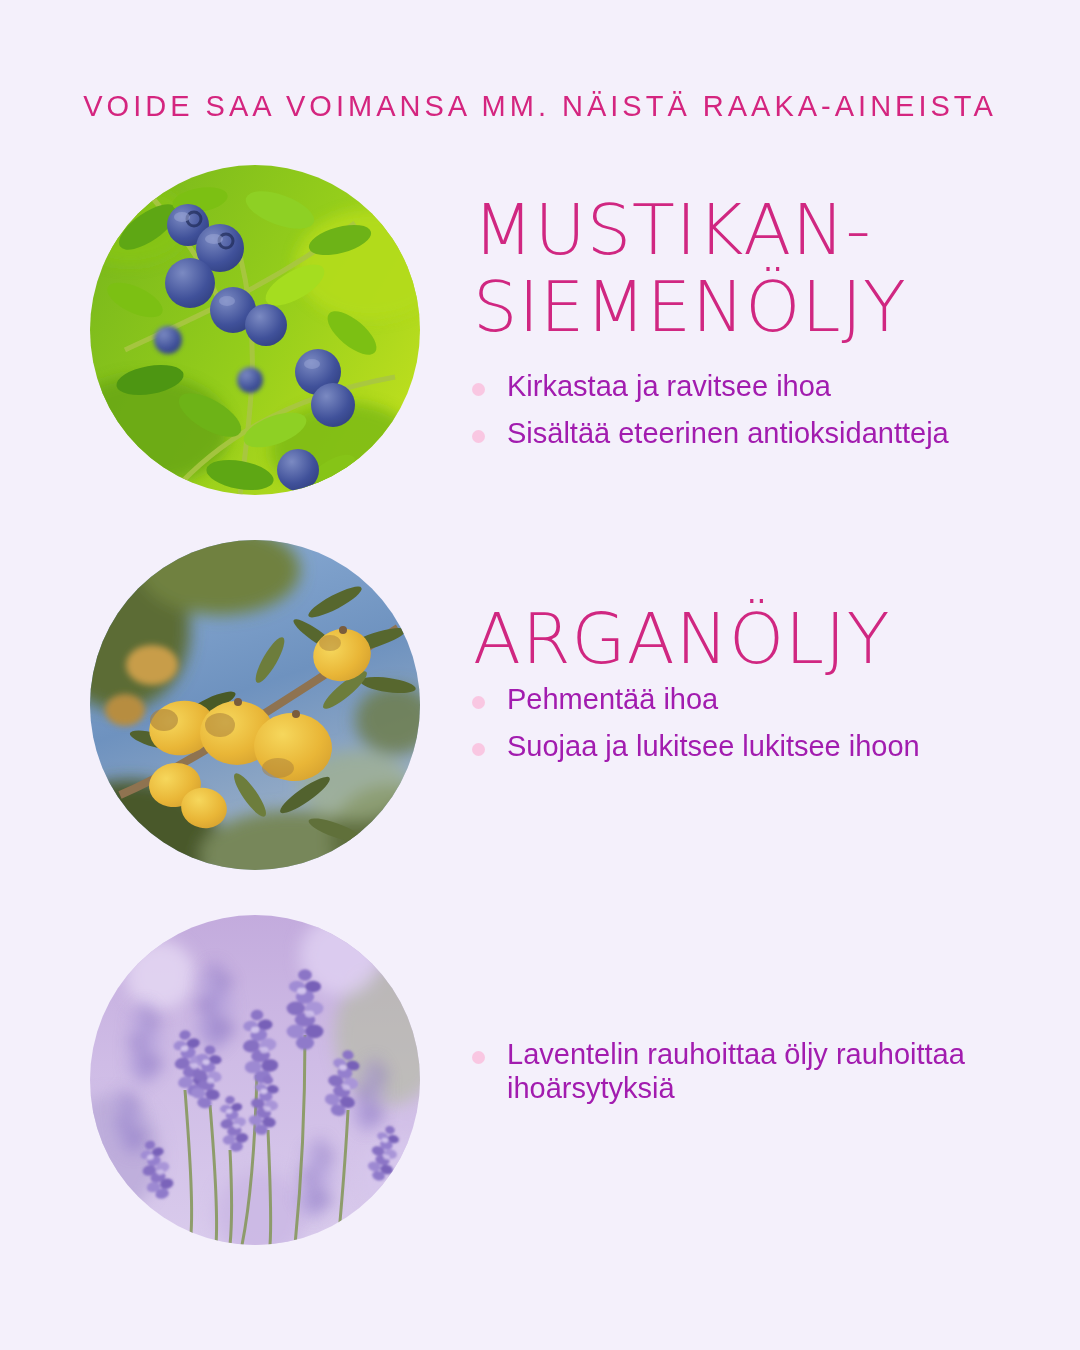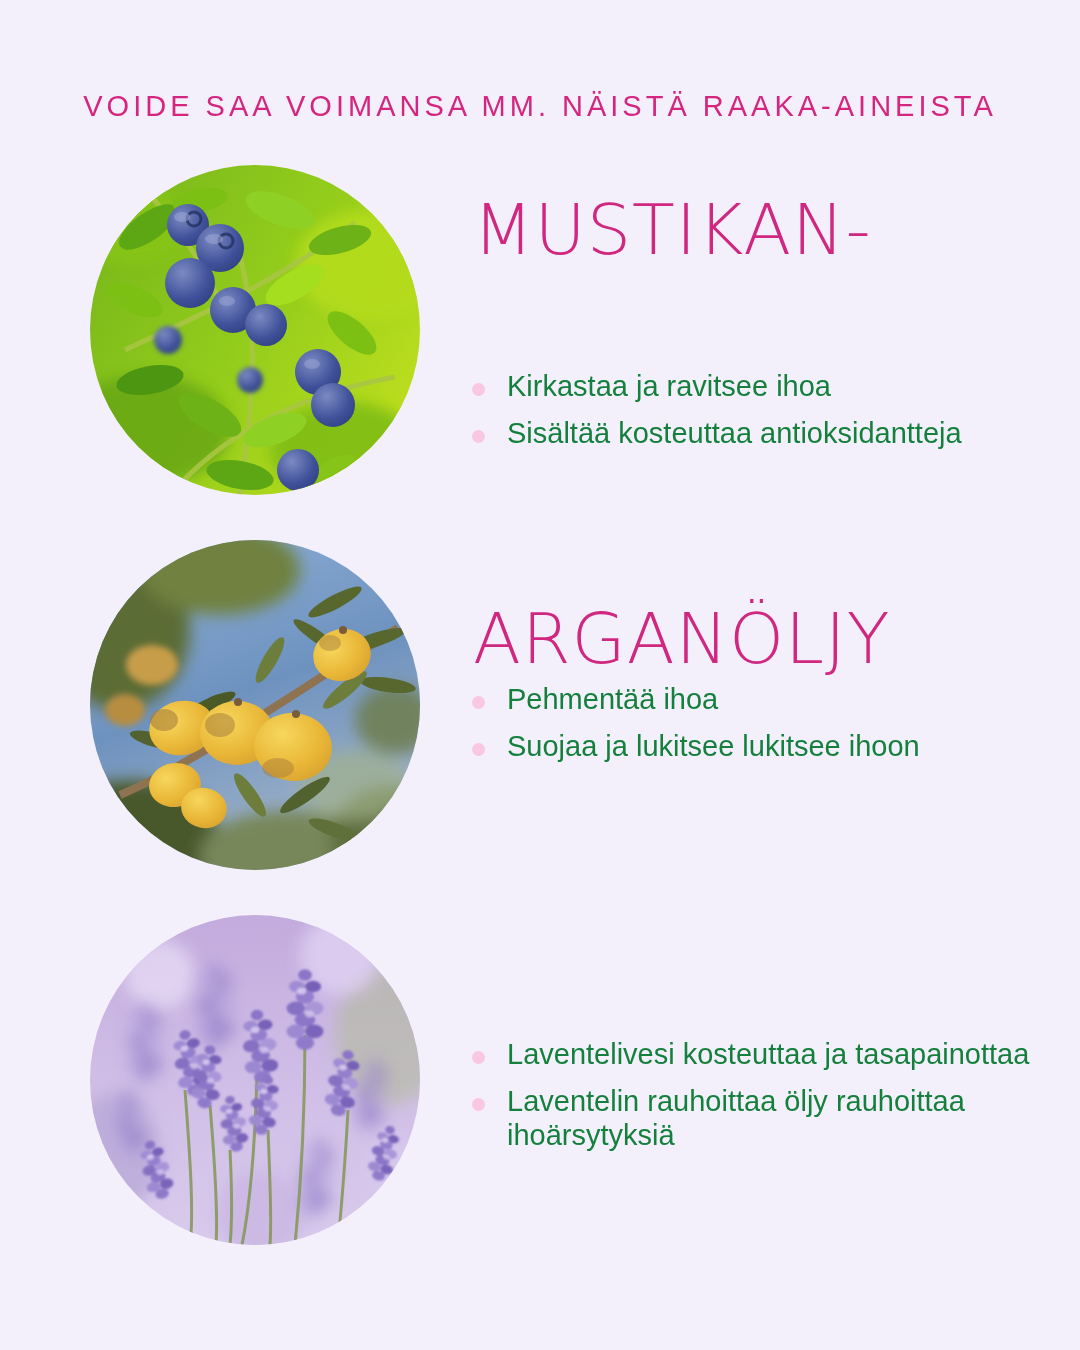--- a/index.html
+++ b/index.html
@@ -42,21 +42,21 @@
   }
   .bullets-1{top:369px;}
   .bullets-2{top:682px;}
   .bullets-3{top:1037px;}
   .bullet{display:flex;align-items:flex-start;margin-bottom:13px;}
   .dot{
     flex:0 0 13px;width:13px;height:13px;border-radius:50%;
     background:#f9c7e2;margin:14px 22px 0 0;
   }
   .bullet-text{
-    font-size:29px;line-height:34px;color:#15803d;max-width:531px;
+    font-size:29px;line-height:34px;color:#a21caf;max-width:531px;
   }
 </style>
 </head>
 <body>
 
 <div class="canvas">
 
   <div class="header">VOIDE SAA VOIMANSA MM. NÄISTÄ RAAKA-AINEISTA</div>
 
   <div class="photo photo-1">
@@ -123,29 +123,30 @@
         <circle cx="136" cy="76" r="7" fill="none" stroke="#1e2a56" stroke-width="3" opacity="0.7"></circle>
         <ellipse cx="92" cy="52" rx="8" ry="5" fill="#9aa6d6" opacity="0.55"></ellipse>
         <ellipse cx="124" cy="74" rx="9" ry="5" fill="#9aa6d6" opacity="0.55"></ellipse>
         <ellipse cx="137" cy="136" rx="8" ry="5" fill="#9aa6d6" opacity="0.5"></ellipse>
         <ellipse cx="222" cy="199" rx="8" ry="5" fill="#9aa6d6" opacity="0.5"></ellipse>
       </g>
     </svg>
   </div>
   <div class="title title-1">
     <span>MUSTIKAN-</span>
+    <span>SIEMENÖLJY</span>
   </div>
   <div class="bullets bullets-1">
     <div class="bullet">
       <span class="dot"></span>
       <span class="bullet-text">Kirkastaa ja ravitsee ihoa</span>
     </div>
     <div class="bullet">
       <span class="dot"></span>
-      <span class="bullet-text">Sisältää kosteuttaa antioksidantteja</span>
+      <span class="bullet-text">Sisältää eteerinen antioksidantteja</span>
     </div>
   </div>
 
   <div class="photo photo-2">
     <svg viewBox="0 0 330 330" xmlns="http://www.w3.org/2000/svg">
       <defs>
         <linearGradient id="g-sky" x1="0" y1="0" x2="0.35" y2="1">
           <stop offset="0" stop-color="#8fb0d8"></stop>
             <stop offset="0.55" stop-color="#6e92bf"></stop>
             <stop offset="1" stop-color="#9fb2c8"></stop>
@@ -285,21 +286,17 @@
         <use href="#spike" transform="translate(178 165) scale(0.85) rotate(8)"></use>
         <use href="#spike" transform="translate(140 185) scale(0.8) rotate(-8)"></use>
         <use href="#spike" transform="translate(60 230) scale(0.85) rotate(-14)"></use>
         <use href="#spike" transform="translate(300 215) scale(0.8) rotate(14)"></use>
       </g>
     </svg>
   </div>
   <div class="bullets bullets-3">
     <div class="bullet">
       <span class="dot"></span>
-      <span class="bullet-text">Laventelivesi kosteuttaa ja tasapainottaa</span>
-    </div>
-    <div class="bullet">
-      <span class="dot"></span>
       <span class="bullet-text">Laventelin rauhoittaa öljy rauhoittaa ihoärsytyksiä</span>
     </div>
   </div>
 
 </div>
 
 </body></html>

